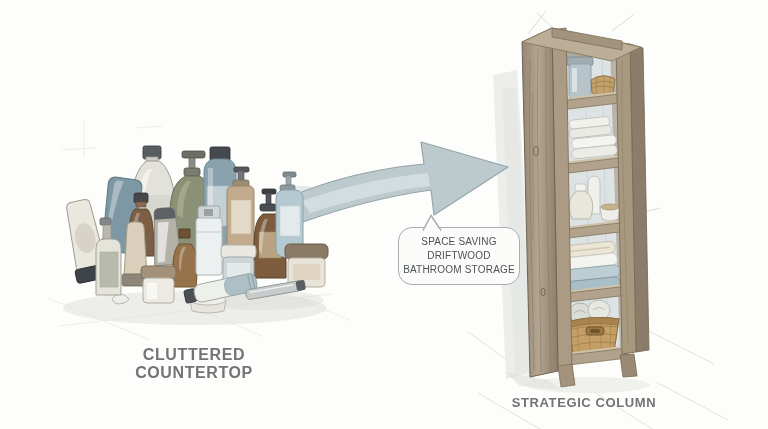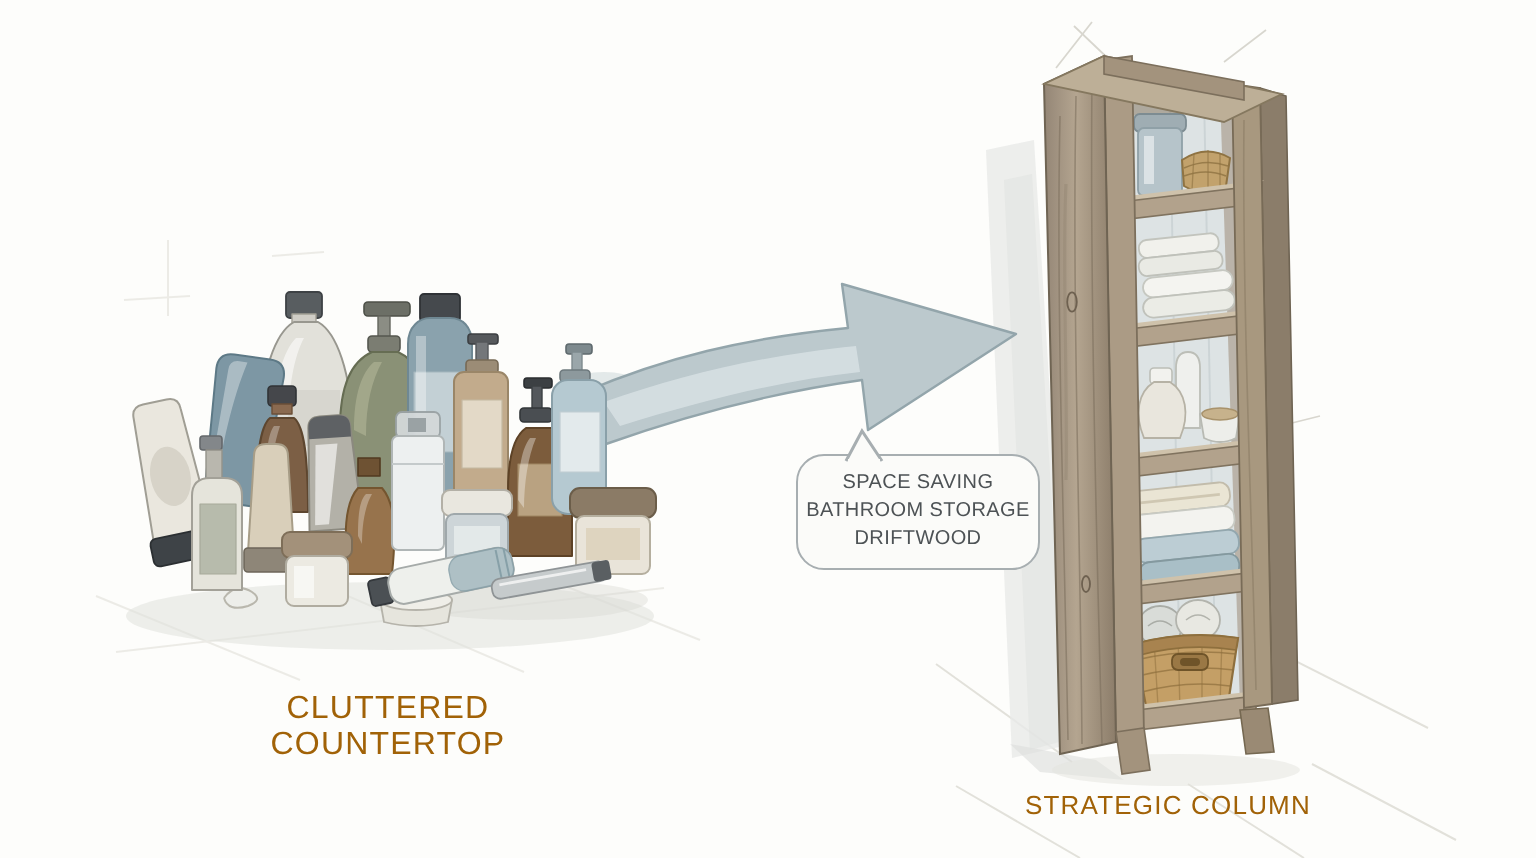--- a/index.html
+++ b/index.html
@@ -3,22 +3,22 @@
 <meta charset="utf-8">
 <style>
   html,body{margin:0;padding:0;}
   #canvas{
     position:relative;width:768px;height:429px;background:#fdfdfb;overflow:hidden;
     font-family:"Liberation Sans",sans-serif;
     padding-left:20px;
   }
   #illustration{position:absolute;left:0;top:0;}
   .label{
-    position:absolute;text-align:center;color:#a16207;font-size:16px;
-    letter-spacing:.6px;font-weight:400;
+    position:absolute;text-align:center;color:#737373;font-size:16px;
+    letter-spacing:.6px;font-weight:700;
   }
   #label-before{left:88px;top:346px;width:212px;}
   #label-after{left:482px;top:395px;width:204px;font-size:13px;}
   #callout{
     position:absolute;left:398px;top:227px;width:112px;background:#fbfbf9;
     border:1.5px solid #a7aeb1;border-radius:14px;padding:7px 4px;
     font-size:10px;line-height:1.4;text-align:center;color:#4d5255;letter-spacing:.2px;
   }
   #callout-tail{position:absolute;top:-14px;left:22px;}
 </style>
@@ -311,20 +311,20 @@
   </g>
 </svg>
 
 <div id="callout">
   <svg id="callout-tail" width="22" height="17">
     <path d="M2,16.5 L10,1.5 L20,16.5" fill="#fbfbf9"></path>
     <path d="M2,16.5 L10,1.5 L20,16.5" fill="none" stroke="#a7aeb1" stroke-width="1.5"></path>
     <rect x="3" y="15.5" width="16" height="2" fill="#fbfbf9"></rect>
   </svg>
   <div>SPACE SAVING</div>
+  <div>DRIFTWOOD</div>
   <div>BATHROOM STORAGE</div>
-  <div>DRIFTWOOD</div>
 </div>
 
 <div id="label-before" class="label">CLUTTERED COUNTERTOP</div>
 <div id="label-after" class="label">STRATEGIC COLUMN</div>
 
 </div>
 
 </body></html>

